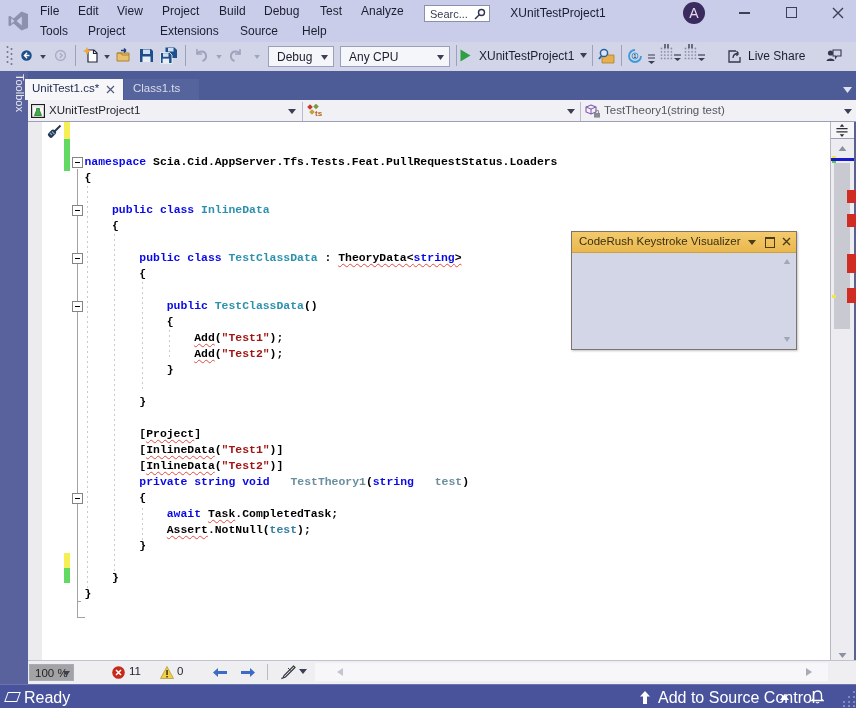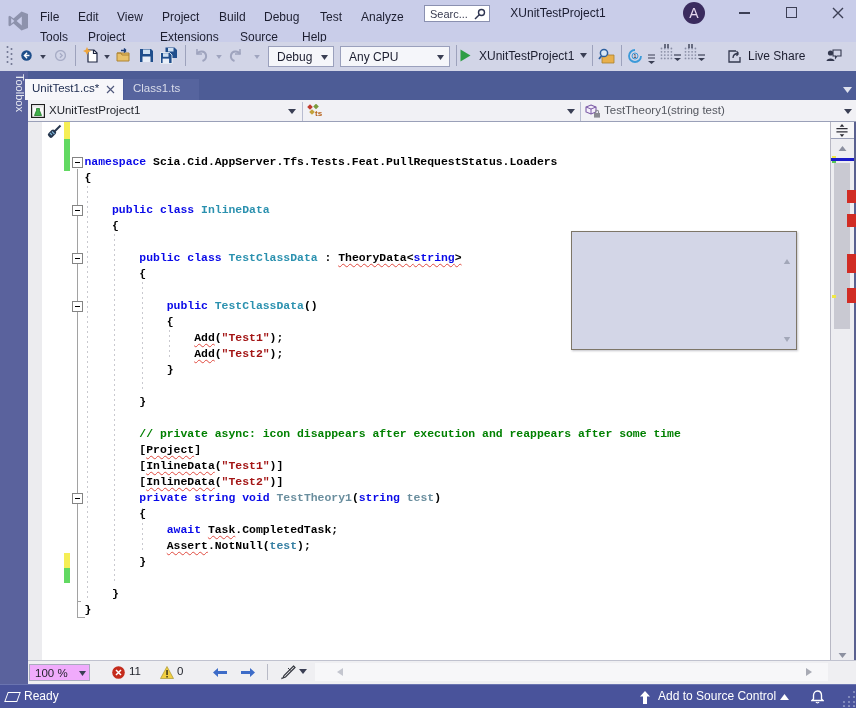--- a/index.html
+++ b/index.html
@@ -1,27 +1,27 @@
 <!DOCTYPE html>
 <html><head><meta charset="utf-8">
 <style>
   html,body{margin:0;padding:0;width:856px;height:708px;overflow:hidden;
     font-family:"Liberation Sans",sans-serif;background:#fff;}
   .abs{position:absolute;}
   #stage{position:relative;width:856px;height:708px;}
-  .mi{position:absolute;top:0;font-size:12px;color:#1c1e30;margin-top:6px;}
+  .mi{position:absolute;top:0;font-size:12px;color:#1c1e30;}
   .sep{position:absolute;width:1px;background:#9da2bc;}
   svg{display:block}
   .fold{width:9px;height:9px;border:1px solid #848484;background:#fff;}
   .fold::after{content:"";position:absolute;left:2px;top:4px;width:5px;height:1px;background:#000;}
   .k{color:#0909e8;}  
   .t{color:#2b91af;}  
   .s{color:#a31515;}  
   .c{color:#008000;}  
-  .m{color:#6a8e9e;}  
+  .m{color:#6a8e9e;margin-left:14px;}  
   .p{color:#347ea2;}  
   .sq{text-decoration:underline wavy #e04a3f 1px;text-decoration-skip-ink:none;text-underline-offset:2px;}
 </style></head>
 <body>
 <div id="stage">
 
   <div class="abs" style="left:0;top:0;width:856px;height:42px;background:#c9cde9;"></div>
 
   <svg class="abs" style="left:8px;top:11px" width="21" height="20" viewBox="0 0 21 20">
     <path d="M13.5 0.5 L20 3 L20 17 L13.5 19.5 L5.5 12.5 L1.8 15.3 L0.5 14.6 L0.5 5.4 L1.8 4.7 L5.5 7.5 Z M3.2 7.3 L3.2 12.7 L6.4 10 Z M8.6 10 L13.8 14.6 L13.8 5.4 Z" fill="#8d92ac"></path>
@@ -350,21 +350,20 @@
         {
 
             <span class="k">public</span> <span class="t">TestClassData</span>()
             {
                 <span class="sq">Add</span>(<span class="s">"Test1"</span>);
                 <span class="sq">Add</span>(<span class="s">"Test2"</span>);
             }
 
         }
 
-        <span class="c">// private async: icon disappears after execution and reappears after some time</span>
         [<span class="sq">Project</span>]
         [<span class="sq">InlineData</span>(<span class="s">"Test1"</span>)]
         [<span class="sq">InlineData</span>(<span class="s">"Test2"</span>)]
         <span class="k">private</span> <span class="k">string</span> <span class="k">void</span> <span class="m">TestTheory1</span>(<span class="k">string</span> <span class="m">test</span>)
         {
             <span class="k">await</span> <span class="sq">Task</span>.CompletedTask;
             <span class="sq">Assert</span>.NotNull(<span class="p">test</span>);
         }
 
     }
@@ -396,32 +395,42 @@
     <div class="abs" style="left:847px;top:254px;width:9px;height:19px;background:#d12c24;"></div>
     <div class="abs" style="left:847px;top:288px;width:9px;height:15px;background:#d12c24;"></div>
     <div class="abs" style="left:831.5px;top:295px;width:4px;height:3px;background:#f0e844;"></div>
 
     <svg class="abs" style="left:838px;top:653px" width="9" height="5" viewBox="0 0 11 7">
         <path d="M0 0 L11 0 L5.5 7 Z" fill="#8c90a0"></path>
       </svg>
   </div>
 
   <div class="abs" style="left:571px;top:231px;width:226px;height:119px;border:1px solid #7d7668;background:#d3d6e7;box-sizing:border-box;box-shadow:1px 1px 2px rgba(80,80,100,.35);">
+    <div style="position:absolute;left:0;top:0;right:0;height:20px;background:linear-gradient(#f3ca6d,#eab84e);border-bottom:1px solid #c9a043;">
+      <span style="position:absolute;left:7px;top:3px;font-size:11.5px;color:#3a2f12;">CodeRush Keystroke Visualizer</span>
+      <svg style="position:absolute;left:176px;top:8px" width="8" height="5" viewBox="0 0 8 5">
+          <path d="M0 0 L8 0 L4 5 Z" fill="#4a3c14"></path>
+        </svg>
+      <div style="position:absolute;left:193px;top:5px;width:8px;height:8px;border:1.2px solid #4a3c14;border-top-width:2.5px;"></div>
+      <svg style="position:absolute;left:210px;top:5px" width="9" height="9" viewBox="0 0 9 9">
+          <path d="M1 1 L8 8 M8 1 L1 8" stroke="#4a3c14" stroke-width="1.4"></path>
+        </svg>
+    </div>
     <svg style="position:absolute;right:5px;top:27px" width="8" height="5" viewBox="0 0 9 7">
         <path d="M4.5 0 L9 7 L0 7 Z" fill="#a2a7b8"></path>
       </svg>
     <svg style="position:absolute;right:5px;bottom:7px" width="8" height="5" viewBox="0 0 9 7">
         <path d="M0 0 L9 0 L4.5 7 Z" fill="#a2a7b8"></path>
       </svg>
   </div>
 
   <div class="abs" style="left:28px;top:660px;width:828px;height:24px;background:#efeff2;border-top:1px solid #c0c2cf;box-sizing:border-box;"></div>
   <div id="bottombar" class="abs" style="left:0;top:660px;width:856px;height:24px;font-size:11.5px;color:#1e2028;">
 
-    <div class="abs" style="left:29px;top:4px;width:61px;height:17px;background:#f0abfc;border:1px solid #a8abbd;box-sizing:border-box;">
+    <div class="abs" style="left:29px;top:4px;width:45px;height:17px;background:#a3a3a3;border:1px solid #a8abbd;box-sizing:border-box;">
       <span style="position:absolute;left:5px;top:1.5px;">100 %</span>
       <svg style="position:absolute;right:3px;top:6px" width="7" height="5" viewBox="0 0 7 5">
           <path d="M0 0 L7 0 L3.5 5 Z" fill="#3a3f54"></path>
         </svg>
     </div>
 
     <svg class="abs" style="left:112px;top:6px" width="13" height="13" viewBox="0 0 13 13">
       <circle cx="6.5" cy="6.5" r="6.3" fill="#c42b1c"></circle>
       <path d="M4 4 L9 9 M9 4 L4 9" stroke="#fff" stroke-width="1.5"></path>
     </svg>
@@ -454,21 +463,21 @@
     <div class="abs" style="left:315px;top:3px;width:513px;height:18px;background:#f7f7f9;"></div>
     <svg class="abs" style="left:337px;top:8px" width="6" height="8" viewBox="0 0 6 8">
         <path d="M6 0 L6 8 L0 4 Z" fill="#c4c6cf"></path>
       </svg>
     <svg class="abs" style="left:806px;top:8px" width="6" height="8" viewBox="0 0 6 8">
         <path d="M0 0 L0 8 L6 4 Z" fill="#a8aab4"></path>
       </svg>
   </div>
 
   <div class="abs" style="left:0;top:684px;width:856px;height:24px;background:#49539b;border-top:1px solid #6a74b0;box-sizing:border-box;"></div>
-  <div id="statusbar" class="abs" style="left:0;top:684px;width:856px;height:24px;color:#fff;font-size:12px;">
+  <div id="statusbar" class="abs" style="left:0;top:684px;width:856px;height:24px;color:#fff;font-size:16px;">
     <div class="abs" style="left:6px;top:8px;width:11px;height:8px;border:1.2px solid #fff;transform:skewX(-20deg);"></div>
     <span class="abs" style="left:24px;top:5px;">Ready</span>
     <svg class="abs" style="left:639px;top:7px" width="12" height="13" viewBox="0 0 12 13">
       <path d="M6 0 L11 5.5 L8 5.5 L8 13 L4 13 L4 5.5 L1 5.5 Z" fill="#fff"></path>
     </svg>
     <span class="abs" style="left:658px;top:5px;">Add to Source Control</span>
     <svg class="abs" style="left:780px;top:10px" width="9" height="6" viewBox="0 0 9 6">
         <path d="M4.5 0 L9 6 L0 6 Z" fill="#fff"></path>
       </svg>
     <svg class="abs" style="left:811px;top:6px" width="13" height="14" viewBox="0 0 13 14">

